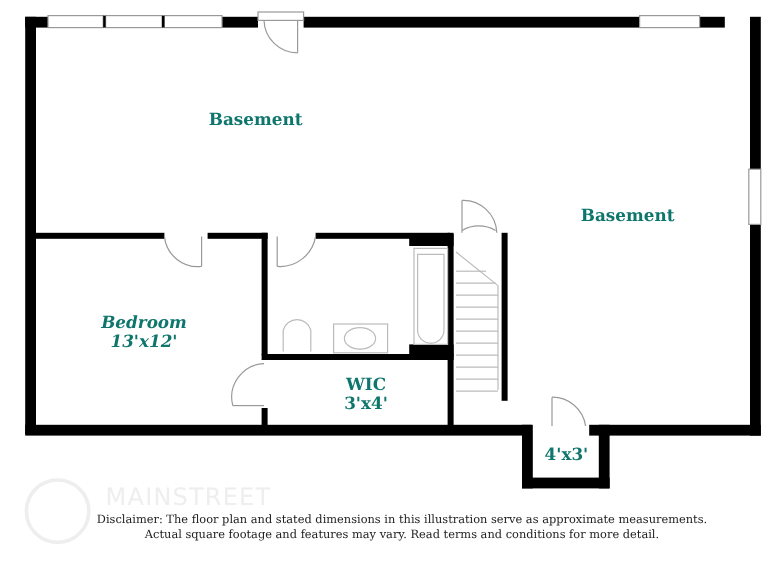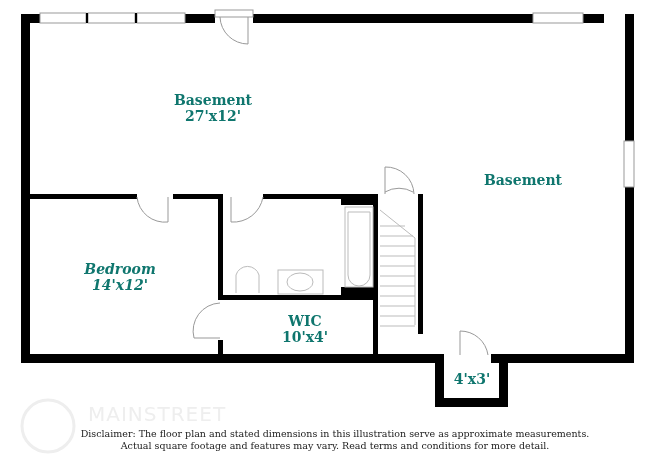--- a/index.html
+++ b/index.html
@@ -108,32 +108,31 @@
 
 <div class="logo">
   <svg width="60" height="60" viewBox="0 0 60 60">
     <circle cx="30" cy="30" r="26" fill="none" stroke="#eeeeee" stroke-width="3"></circle>
   </svg>
   <span class="logo-text">MAINSTREET</span>
 </div>
 
 <div class="label" style="left:213px; top:92px;">
   <span>Basement</span>
-  <span class="dim">27'x12'</span>
 </div>
 <div class="label" style="left:523px; top:172px;">
   <span>Basement</span>
 </div>
 <div class="label" style="left:120px; top:261px;font-style:italic;">
   <span>Bedroom</span>
-  <span class="dim">14'x12'</span>
+  <span class="dim">13'x12'</span>
 </div>
 <div class="label" style="left:305px; top:313px;">
   <span>WIC</span>
-  <span class="dim">10'x4'</span>
+  <span class="dim">3'x4'</span>
 </div>
 <div class="label" style="left:472px; top:371px;text-align:right;">
   <span class="dim">4'x3'</span>
 </div>
 
 <div class="disclaimer">
   <div>Disclaimer: The floor plan and stated dimensions in this illustration serve as approximate measurements.</div>
   <div>Actual square footage and features may vary. Read terms and conditions for more detail.</div>
 </div>
 

